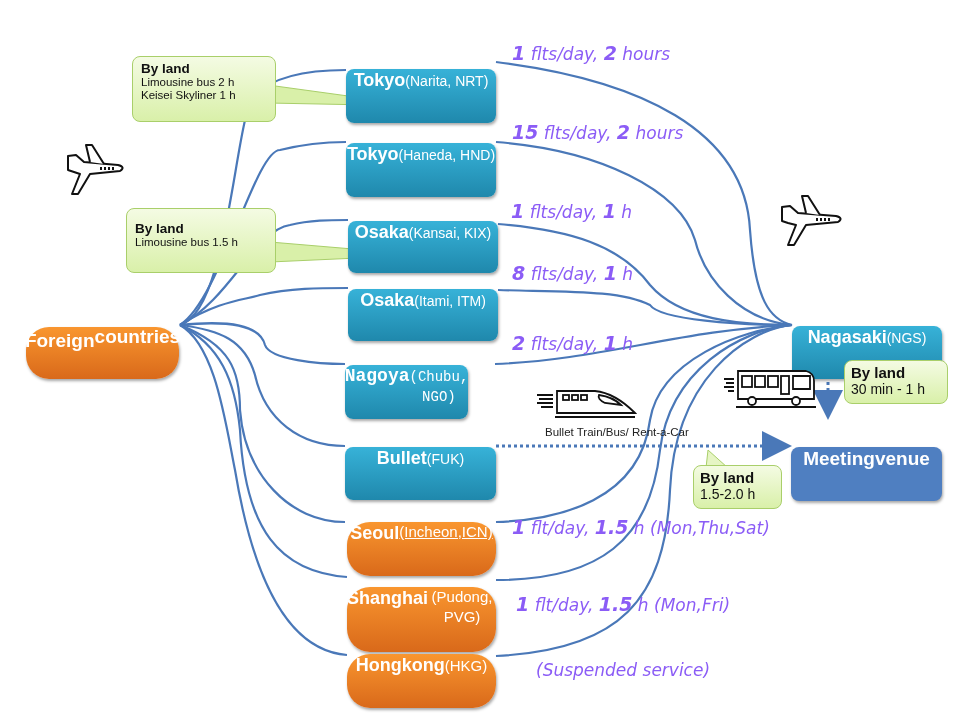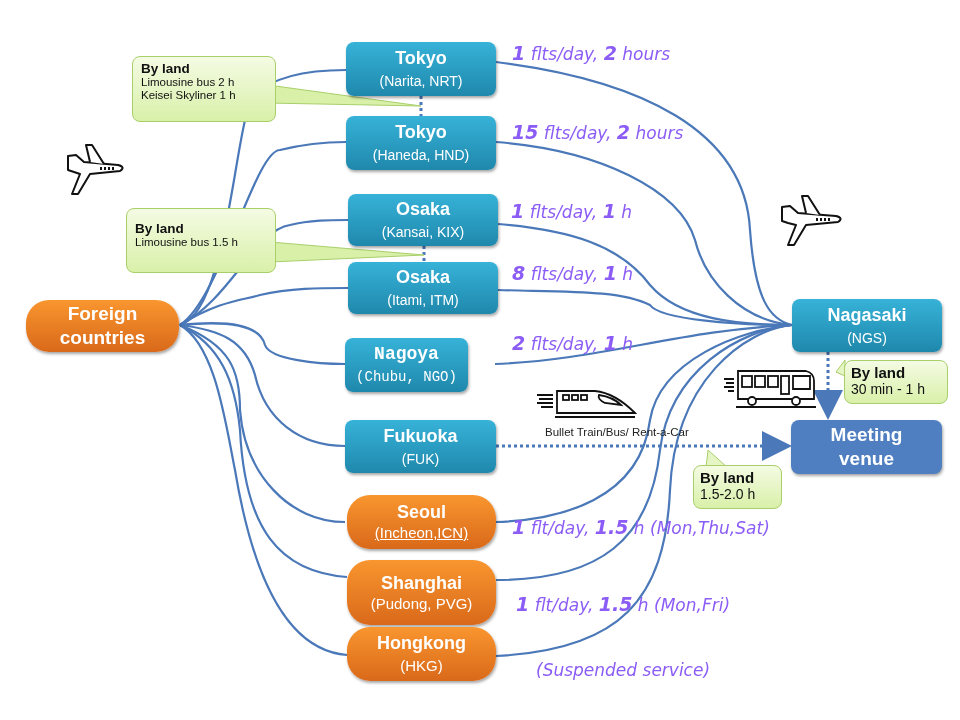--- a/index.html
+++ b/index.html
@@ -1,21 +1,21 @@
 <!DOCTYPE html>
 <html><head>
 <meta charset="utf-8">
 <style>
   html, body { margin:0; padding:0; background:#ffffff; }
   body { width:960px; height:720px; position:relative; overflow:hidden;
          font-family:"Liberation Sans", sans-serif; }
   #connectors { position:absolute; left:0; top:0; width:960px; height:720px; }
   .node { position:absolute; border-radius:8px; color:#fff; text-align:center;
           box-shadow:1px 2px 3px rgba(0,0,0,0.35); box-sizing:border-box;
-          display:flex; flex-direction:column; justify-content:center; }
+          display:flex; flex-direction:row; justify-content:center;margin-top:27px; }
   .node.blue { background:linear-gradient(#37b2d8,#1f88ac); }
   .node.orange { background:linear-gradient(#f9962f,#d9691a);border-radius:23px; }
   .node.venue { background:#4f7fc1; }
   .node .name { font-weight:bold; font-size:18px; line-height:22px; }
   .node .code { font-size:14px; line-height:20px; margin-top:2px; }
   .node .big { font-weight:bold; font-size:19px; line-height:28px; }
   .info { position:absolute; font-family:"DejaVu Sans", sans-serif; font-style:italic;
           font-size:17px; color:#8b5cf6; white-space:nowrap; }
   .info b { font-size:19px; }
   .callout { position:absolute; background:linear-gradient(#f4fbe3,#d9f0a9);
@@ -90,21 +90,21 @@
 </div>
 <div class="node blue" style="left:348px;top:262px;width:150px;height:52px;">
   <div class="name">Osaka</div>
   <div class="code">(Itami, ITM)</div>
 </div>
 <div class="node blue" style="left:345px;top:338px;width:123px;height:54px;font-family:Liberation Mono, monospace;">
   <div class="name">Nagoya</div>
   <div class="code">(Chubu, NGO)</div>
 </div>
 <div class="node blue" style="left:345px;top:420px;width:151px;height:53px;">
-  <div class="name">Fukuoka</div>
+  <div class="name">Bullet</div>
   <div class="code">(FUK)</div>
 </div>
 <div class="node orange" style="left:347px;top:495px;width:149px;height:54px;">
   <div class="name">Seoul</div>
   <div class="code" style="font-size:15px;margin-top:0;text-decoration:underline;">(Incheon,ICN)</div>
 </div>
 <div class="node orange" style="left:347px;top:560px;width:149px;height:65px;">
   <div class="name">Shanghai</div>
   <div class="code" style="font-size:15px;margin-top:0;">(Pudong, PVG)</div>
 </div>

